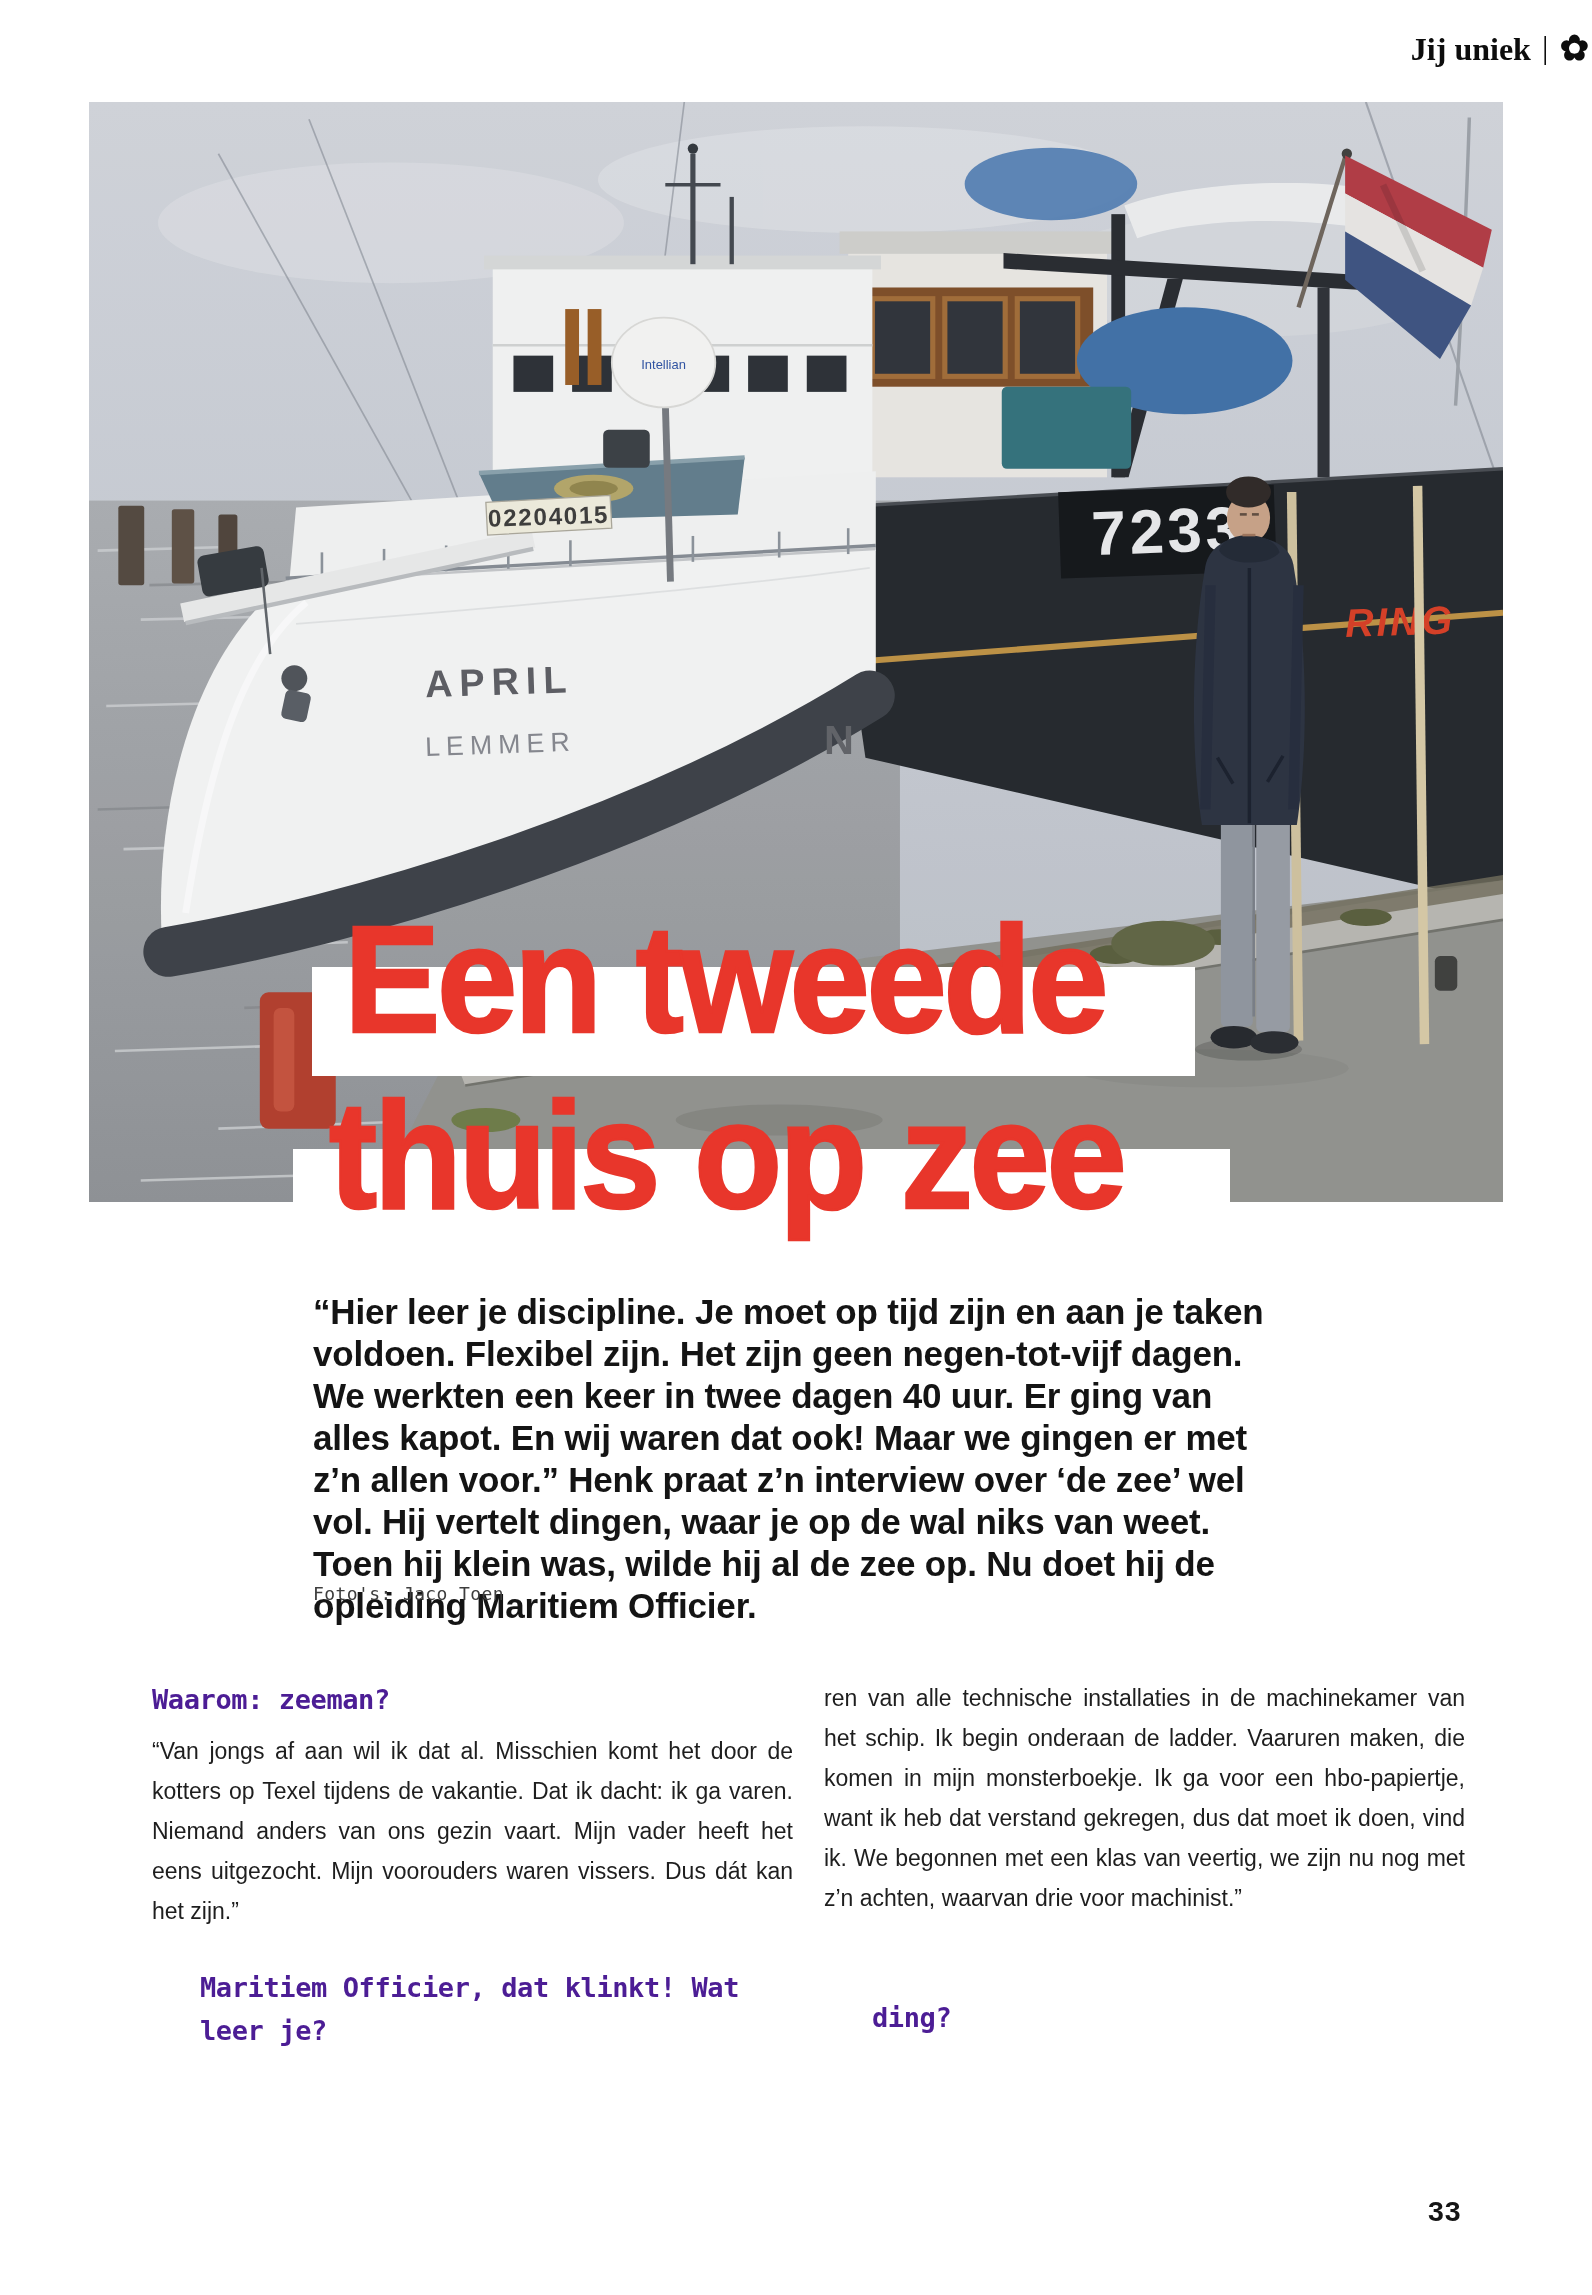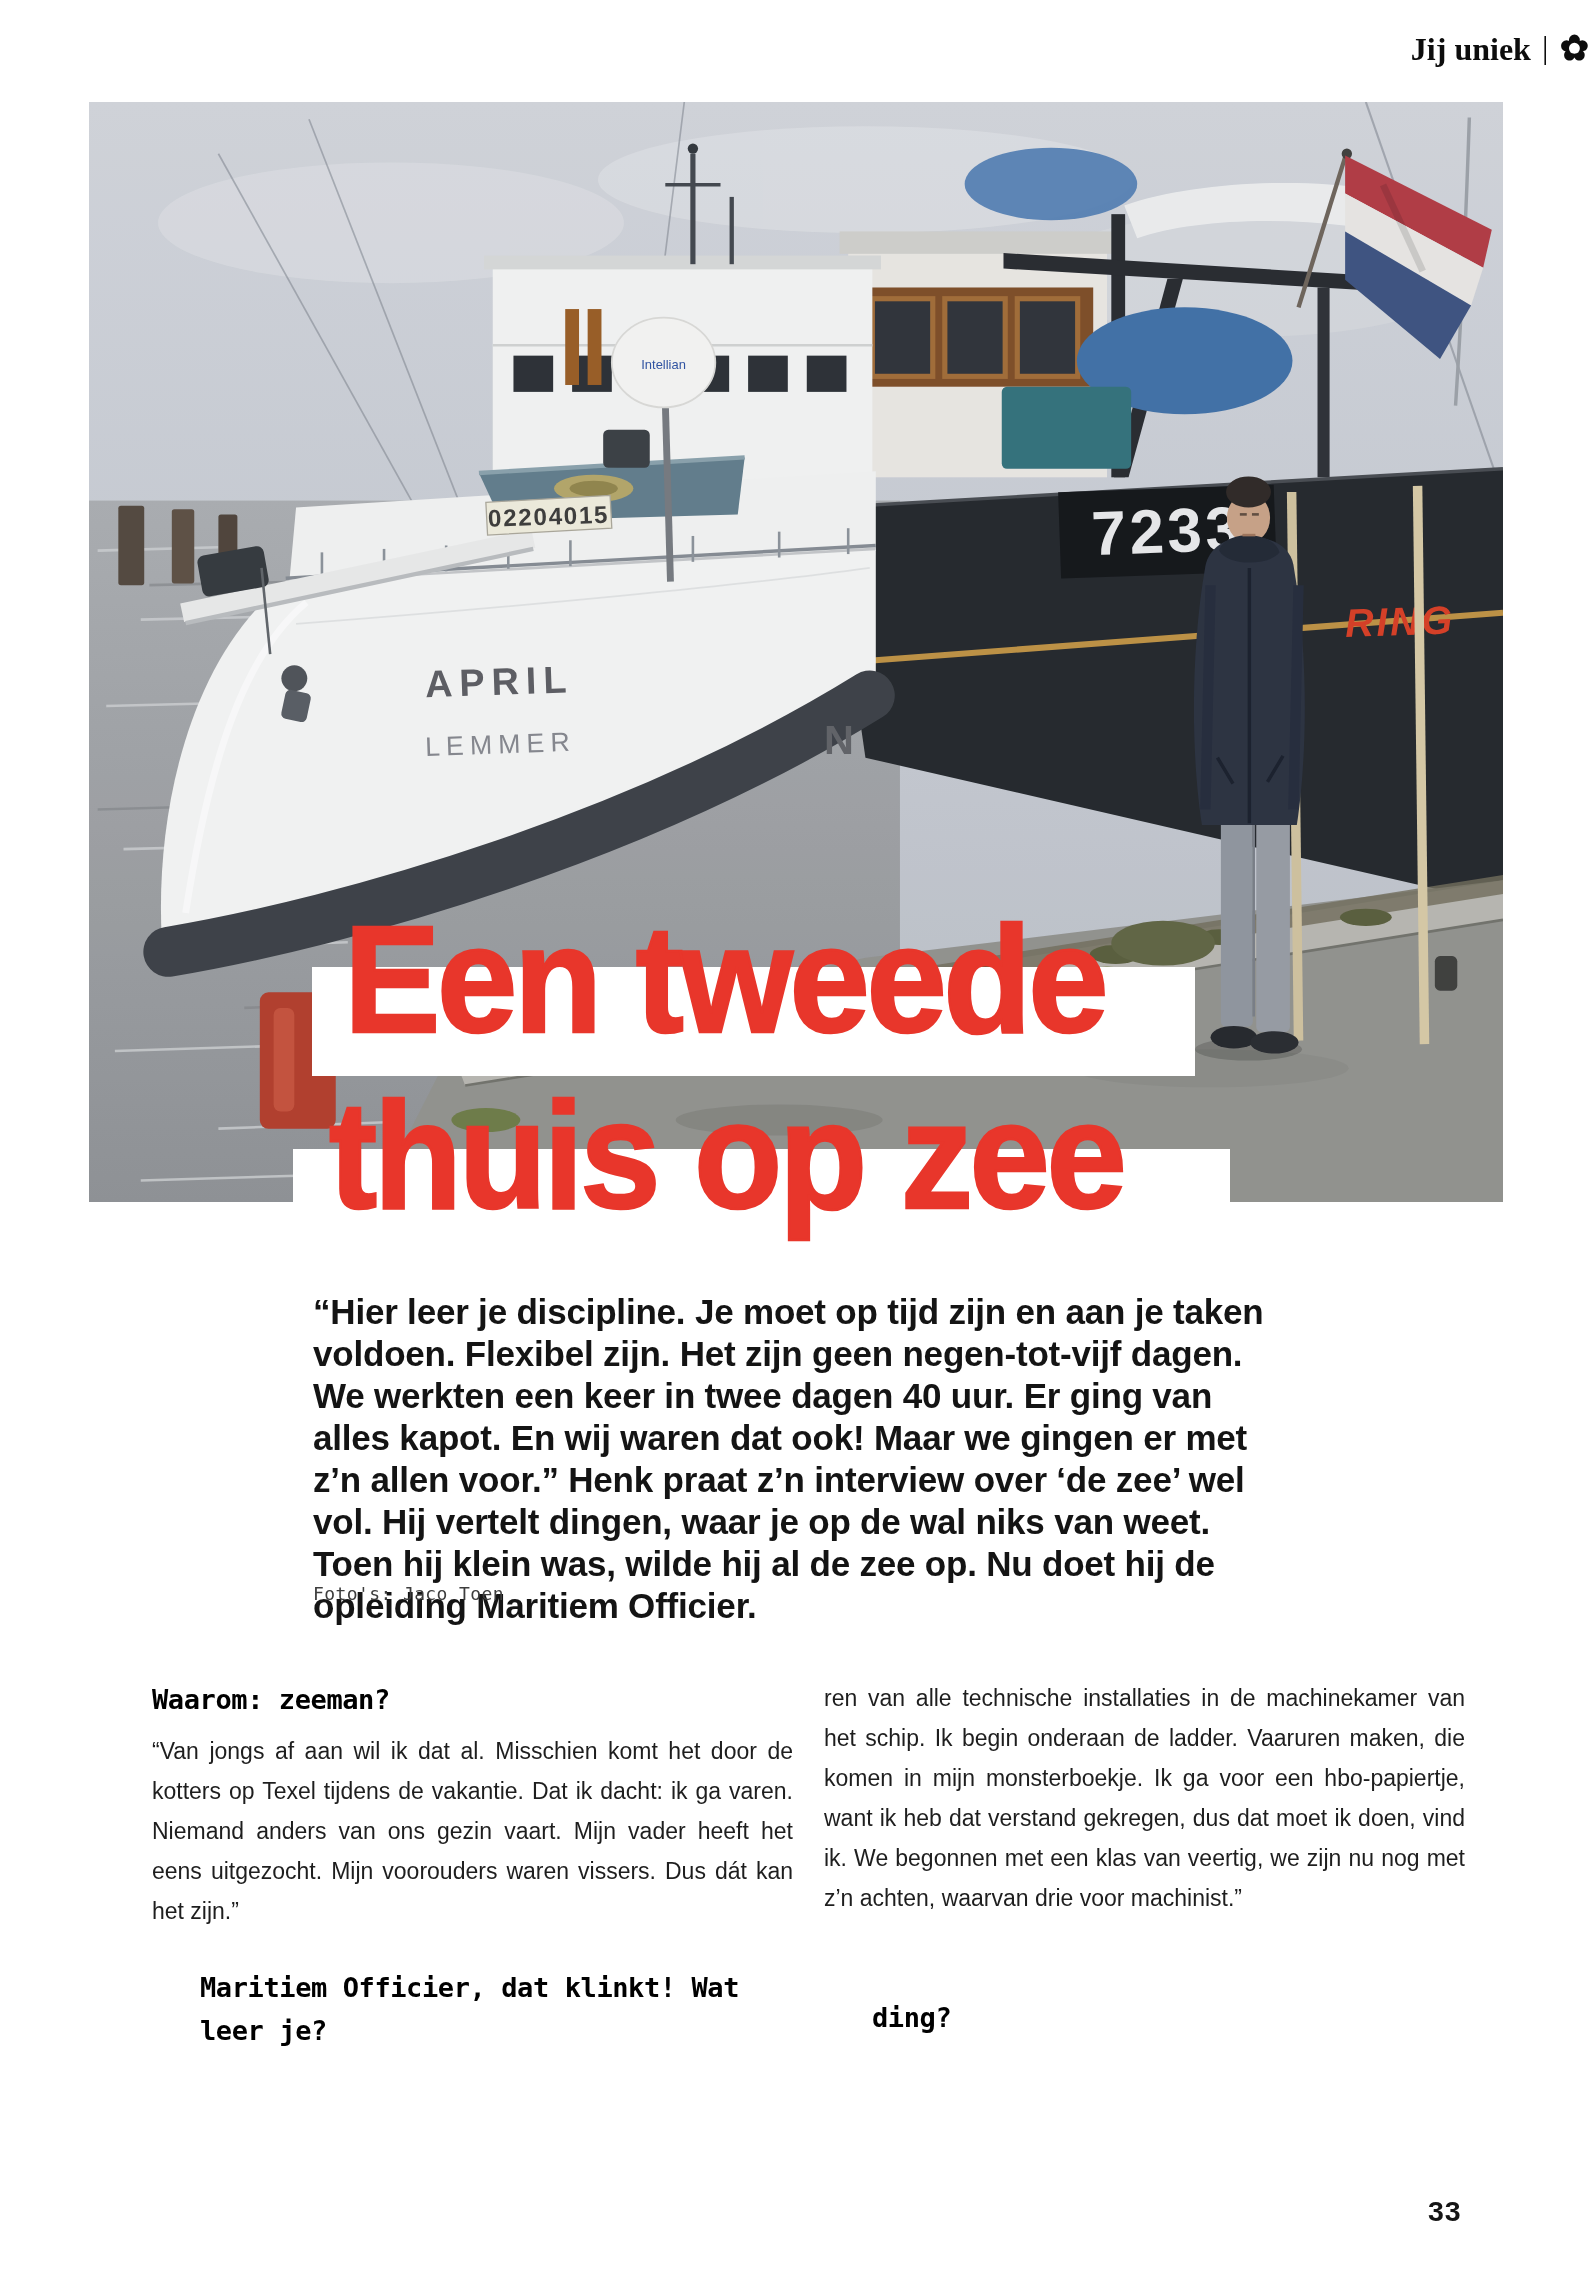--- a/index.html
+++ b/index.html
@@ -31,21 +31,21 @@
   .intro{position:absolute;left:313px;top:1291px;width:977px;margin:0;
          font-size:35px;line-height:42px;font-weight:700;color:#141414;letter-spacing:-0.2px;}
   .credit{position:absolute;left:313px;top:1583px;margin:0;
           font-family:"DejaVu Sans Mono",monospace;font-size:18px;color:#3d3d3d;letter-spacing:0.4px;}
 
   
   .col{position:absolute;top:1678px;width:641px;font-size:23px;line-height:40px;color:#1e1e1e;}
   .col-left{left:152px;}
   .col-right{left:824px;}
   .col h2{margin:0 0 10.4px 0;font-family:"DejaVu Sans Mono",monospace;font-weight:700;
-          font-size:27px;line-height:43px;color:#000000;letter-spacing:-0.4px;}
+          font-size:27px;line-height:43px;color:#4c1d95;letter-spacing:-0.4px;}
   .col h2.later{margin-top:28px;margin-left:48px;}
   .col p{margin:0 0 35px 0;text-align:justify;}
 
   .pagenum{position:absolute;left:1428px;top:2195px;width:79px;text-align:left;
            font-size:28.5px;font-weight:600;color:#151515;letter-spacing:0.9px;}
 </style>
 </head>
 <body>
 
 <div class="page">

